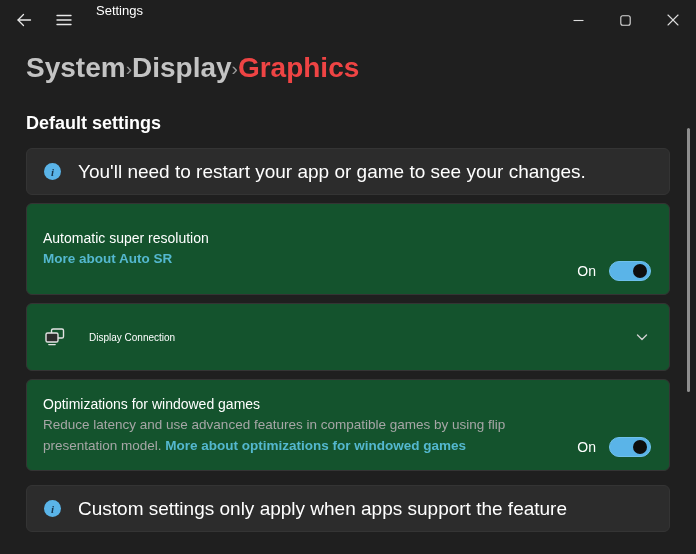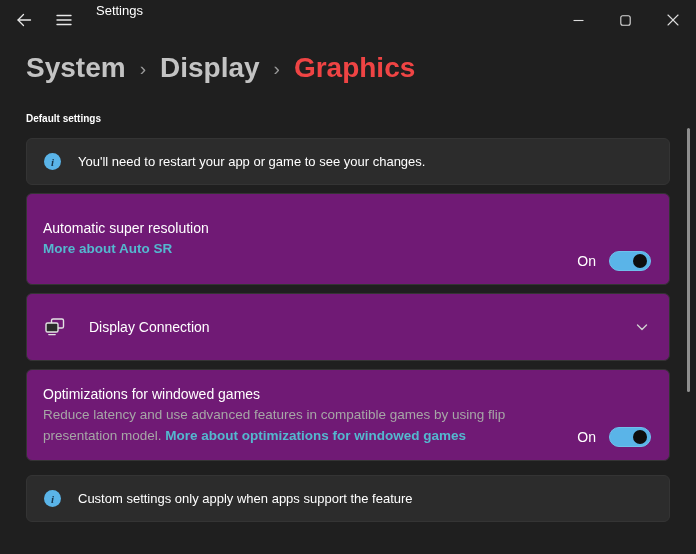--- a/index.html
+++ b/index.html
@@ -31,52 +31,52 @@
     display:flex; align-items:center; justify-content:center;
     background:transparent; border:none; color:#dcdcdc; cursor:pointer;
   }
 
   
   .content { padding:0 26px; }
 
   .breadcrumb {
     margin-top:6px;
     font-size:28px; font-weight:600;
-    display:flex; align-items:center; gap:14px;
+    display:flex; align-items:center; gap:0;
     line-height:40px;
     text-align:right;
   }
   .crumb { color:#c3c3c3; cursor:pointer; }
   .crumb.current { color:#ef4444; cursor:default; }
   .crumb-sep { color:#9a9a9a; font-size:19px; font-weight:400; padding-top:3px; }
 
-  .section-heading { font-size:10px; font-weight:700; color:#ffffff; }
+  .section-heading { font-size:18px; font-weight:700; color:#ffffff; }
   .heading-default { margin-top:24px; }
   .heading-custom { margin-top:38px; }
 
   .infobar {
     margin-top:14px;
     background:#2c2c2c; border:1px solid #343434; border-radius:6px;
     height:47px;
     display:flex; align-items:center; gap:17px;
     padding:0 17px;
   }
   .info-icon {
     width:17px; height:17px; border-radius:50%;
     background:#5ab4e8; color:#16344c;
     font-size:11px; font-weight:700; font-style:italic;
     font-family:"Liberation Serif", serif;
     display:flex; align-items:center; justify-content:center;
     flex:0 0 auto;
   }
-  .info-text { font-size:13px; color:#ffffff; }
+  .info-text { font-size:19px; color:#ffffff; }
 
   .card {
     margin-top:8px;
-    background:#701a75; border:1px solid #343434; border-radius:6px;
+    background:#14532d; border:1px solid #343434; border-radius:6px;
   }
   .setting-card {
     display:flex; justify-content:space-between; align-items:center;
     padding:12px 18px 13px 16px;
     min-height:90px;
   }
   .card-title { font-size:14px; color:#ffffff; line-height:20px; }
   .card-desc  { font-size:13.5px; color:#a6a6a6; line-height:21px; max-width:535px; }
   .card-link  {
     color:#54b8cf; font-weight:700; font-size:13.5px; line-height:21px;
@@ -94,21 +94,21 @@
     position:absolute; right:3px; top:50%; transform:translateY(-50%);
     width:14px; height:14px; border-radius:50%; background:#0e0e0e;
   }
 
   .expander {
     display:flex; align-items:center;
     height:68px; padding:0 20px 0 16px;
     cursor:pointer;
   }
   .dc-icon { width:26px; display:flex; align-items:center; }
-  .expander-title { font-size:14px; margin-left:20px; flex:1; color:#ffffff; }
+  .expander-title { font-size:10px; margin-left:20px; flex:1; color:#ffffff; }
   .chevron { display:flex; align-items:center; color:#d0d0d0; }
 
   .scrollbar-thumb {
     position:absolute; right:6px; top:128px;
     width:3px; height:264px;
     background:#8f8f8f; border-radius:2px; cursor:pointer;
   }
 </style>
 </head>
 <body>

